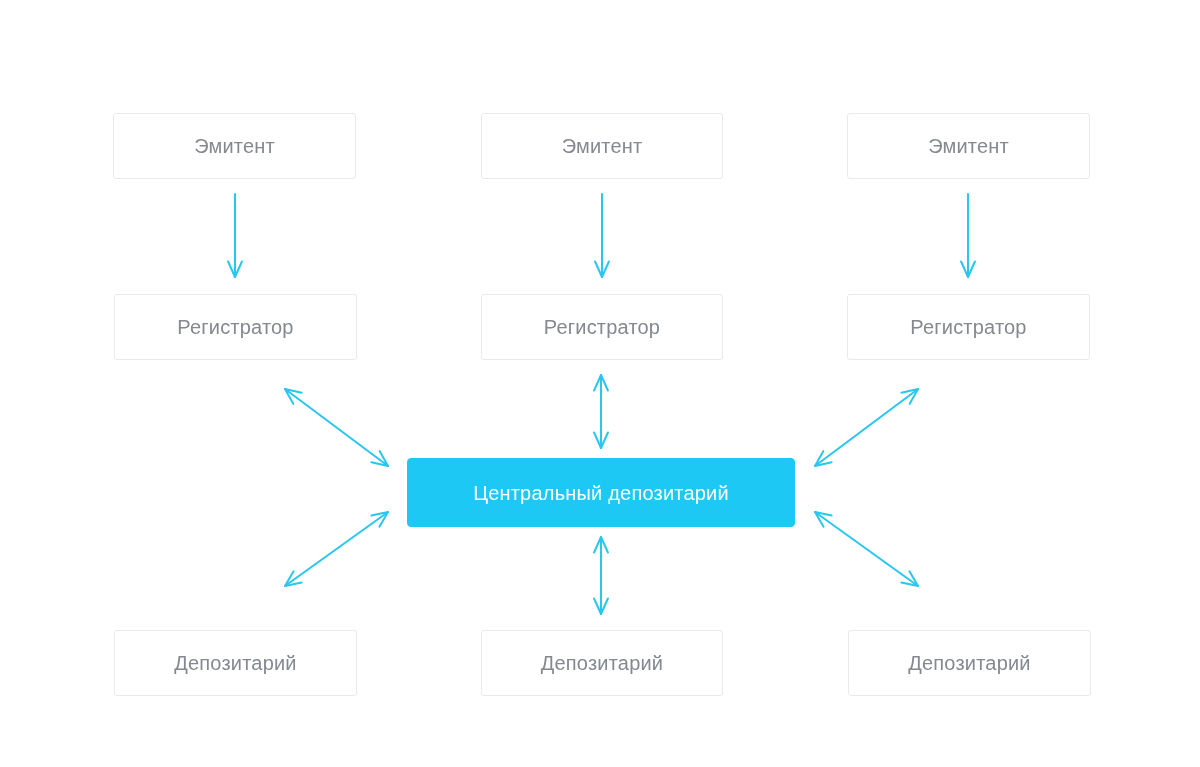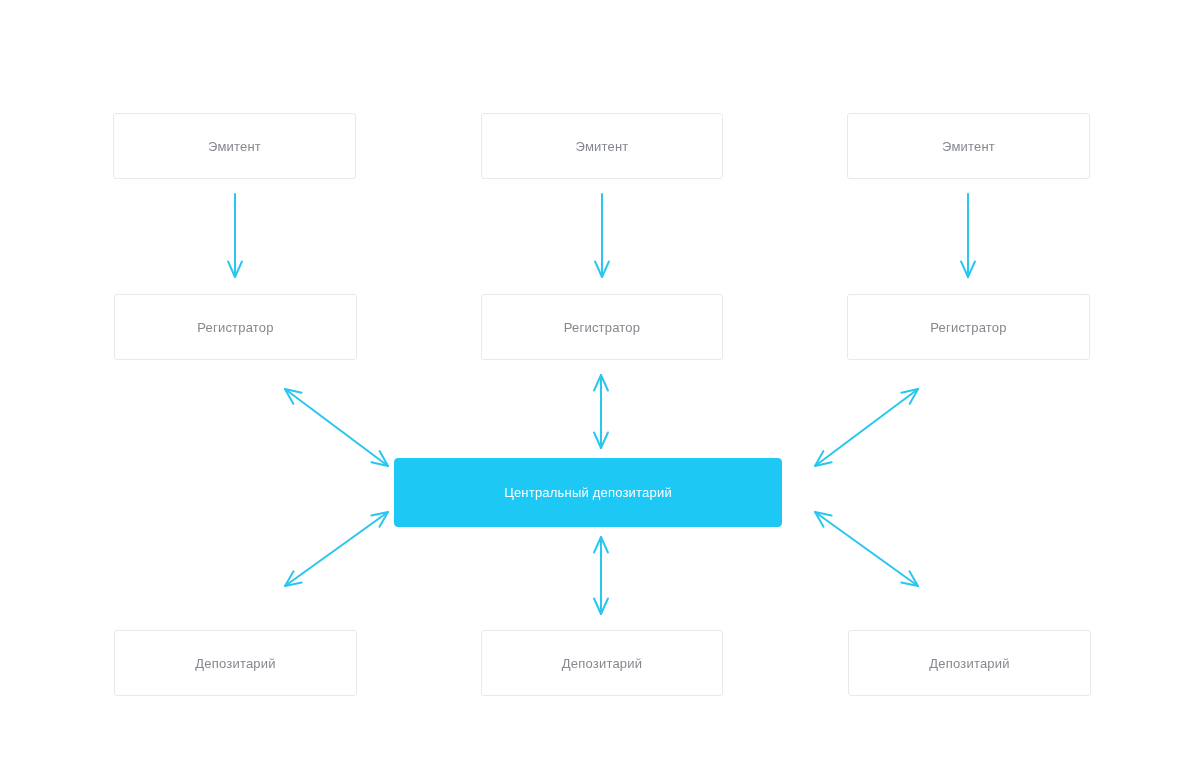--- a/index.html
+++ b/index.html
@@ -21,21 +21,21 @@
   .node {
     position: absolute;
     box-sizing: border-box;
     display: flex;
     align-items: center;
     justify-content: center;
     background: #ffffff;
     border: 1px solid #e8e9eb;
     border-radius: 3px;
     color: #84888f;
-    font-size: 13px;
+    font-size: 20px;
     font-weight: 400;
     letter-spacing: 0.2px;
     white-space: nowrap;
   }
   .node.center {
     background: #1ec8f5;
     border: 1px solid #1ec8f5;
     border-radius: 4px;
     color: #ffffff;
   }
@@ -114,21 +114,21 @@
       </div>
       <div class="node" style="left: 114px; top: 294px; width: 243px; height: 66px; border-color: rgb(232, 233, 235); color: rgb(132, 136, 143);">
         <span class="node-label">Регистратор</span>
       </div>
       <div class="node" style="left: 481px; top: 294px; width: 242px; height: 66px; border-color: rgb(232, 233, 235); color: rgb(132, 136, 143);">
         <span class="node-label">Регистратор</span>
       </div>
       <div class="node" style="left: 847px; top: 294px; width: 243px; height: 66px; border-color: rgb(232, 233, 235); color: rgb(132, 136, 143);">
         <span class="node-label">Регистратор</span>
       </div>
-      <div class="node center" style="left: 394px; top: 458px; width: 388px; height: 69px; background: rgb(30, 200, 245); border-color: rgb(30, 200, 245);">
+      <div class="node center" style="left: 407px; top: 458px; width: 388px; height: 69px; background: rgb(30, 200, 245); border-color: rgb(30, 200, 245);">
         <span class="node-label">Центральный депозитарий</span>
       </div>
       <div class="node" style="left: 114px; top: 630px; width: 243px; height: 66px; border-color: rgb(232, 233, 235); color: rgb(132, 136, 143);">
         <span class="node-label">Депозитарий</span>
       </div>
       <div class="node" style="left: 481px; top: 630px; width: 242px; height: 66px; border-color: rgb(232, 233, 235); color: rgb(132, 136, 143);">
         <span class="node-label">Депозитарий</span>
       </div>
       <div class="node" style="left: 848px; top: 630px; width: 243px; height: 66px; border-color: rgb(232, 233, 235); color: rgb(132, 136, 143);">
         <span class="node-label">Депозитарий</span>

